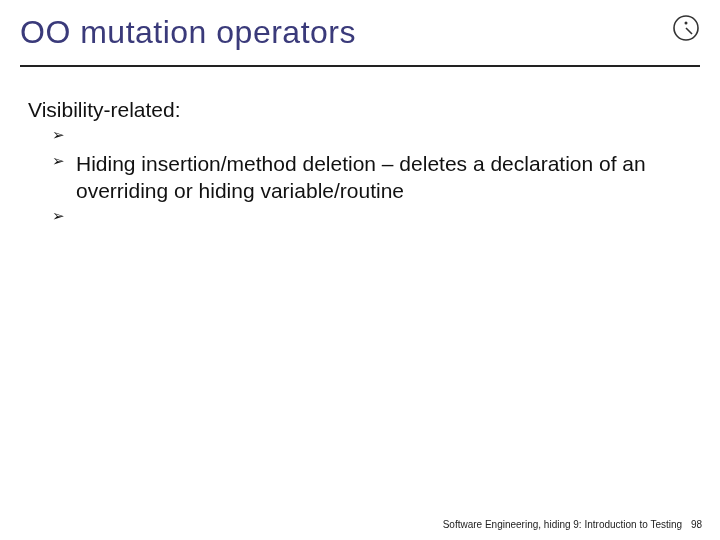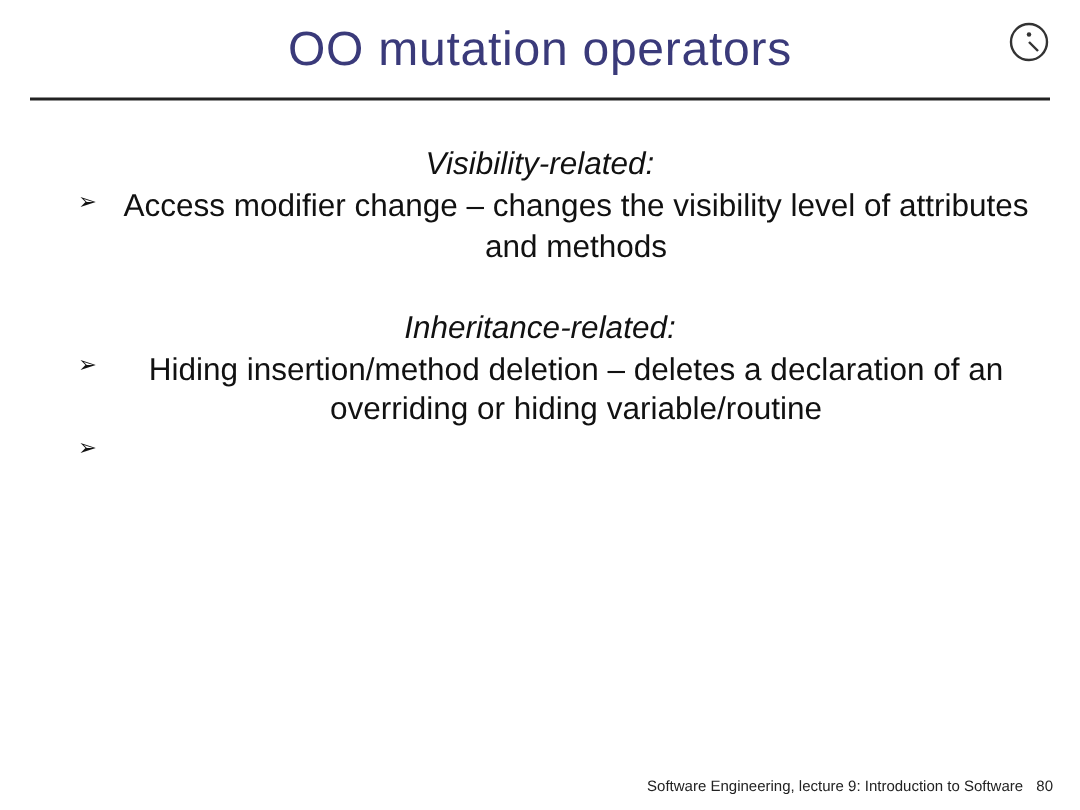--- a/index.html
+++ b/index.html
@@ -11,21 +11,20 @@
     font-family: "Trebuchet MS", "Comic Sans MS", "Segoe UI", sans-serif;
     color: #111;
     overflow: hidden;
     position: relative;
   }
   .slide {
     width: 720px;
     height: 540px;
     position: relative;
     box-sizing: border-box;
-    text-align: center;
   }
   .header {
     padding: 14px 20px 8px 20px;
     position: relative;
   }
   .title {
     font-size: 32px;
     font-weight: 400;
     color: #3a3a7a;
     margin: 0;
@@ -47,21 +46,20 @@
     padding: 30px 28px 0 28px;
     font-size: 21px;
     line-height: 1.25;
   }
   .section {
     margin-bottom: 28px;
   }
   .section-heading {
     margin: 0 0 2px 0;
     font-weight: 400;
-    font-style: italic;
   }
   ul.bullets {
     list-style: none;
     padding: 0;
     margin: 0 0 0 24px;
   }
   ul.bullets li {
     position: relative;
     padding-left: 24px;
     margin: 0 0 2px 0;
@@ -102,38 +100,36 @@
   </div>
   <hr class="rule">
 
   <div class="body">
 
     <div class="section">
       <p class="section-heading">Visibility-related:</p>
       <ul class="bullets">
         <li>
           <span class="marker">➢</span>
-          <span>Access modifier change – changes the visibility level of attributes and methods</span>
         </li>
       </ul>
     </div>
 
     <div class="section">
-      <p class="section-heading">Inheritance-related:</p>
       <ul class="bullets">
         <li>
           <span class="marker">➢</span>
           <span>Hiding insertion/method deletion – deletes a declaration of an overriding or hiding variable/routine</span>
         </li>
         <li>
           <span class="marker">➢</span>
         </li>
       </ul>
     </div>
 
   </div>
 
   <div class="footer">
-    <span>Software Engineering, lecture 9: Introduction to Software</span>
-    <span class="pagenum">80</span>
+    <span>Software Engineering, hiding 9: Introduction to Testing</span>
+    <span class="pagenum">98</span>
   </div>
 
 </div>
 
 </body></html>

